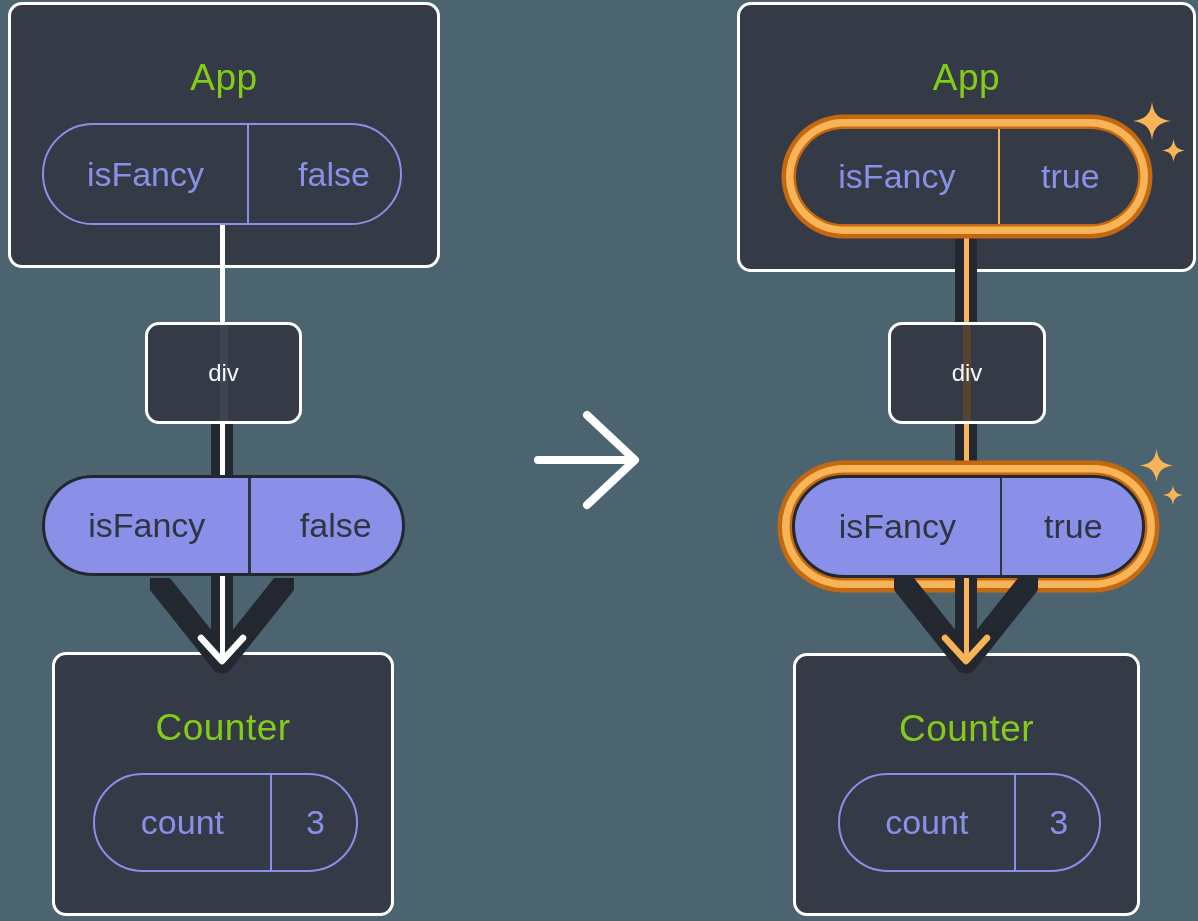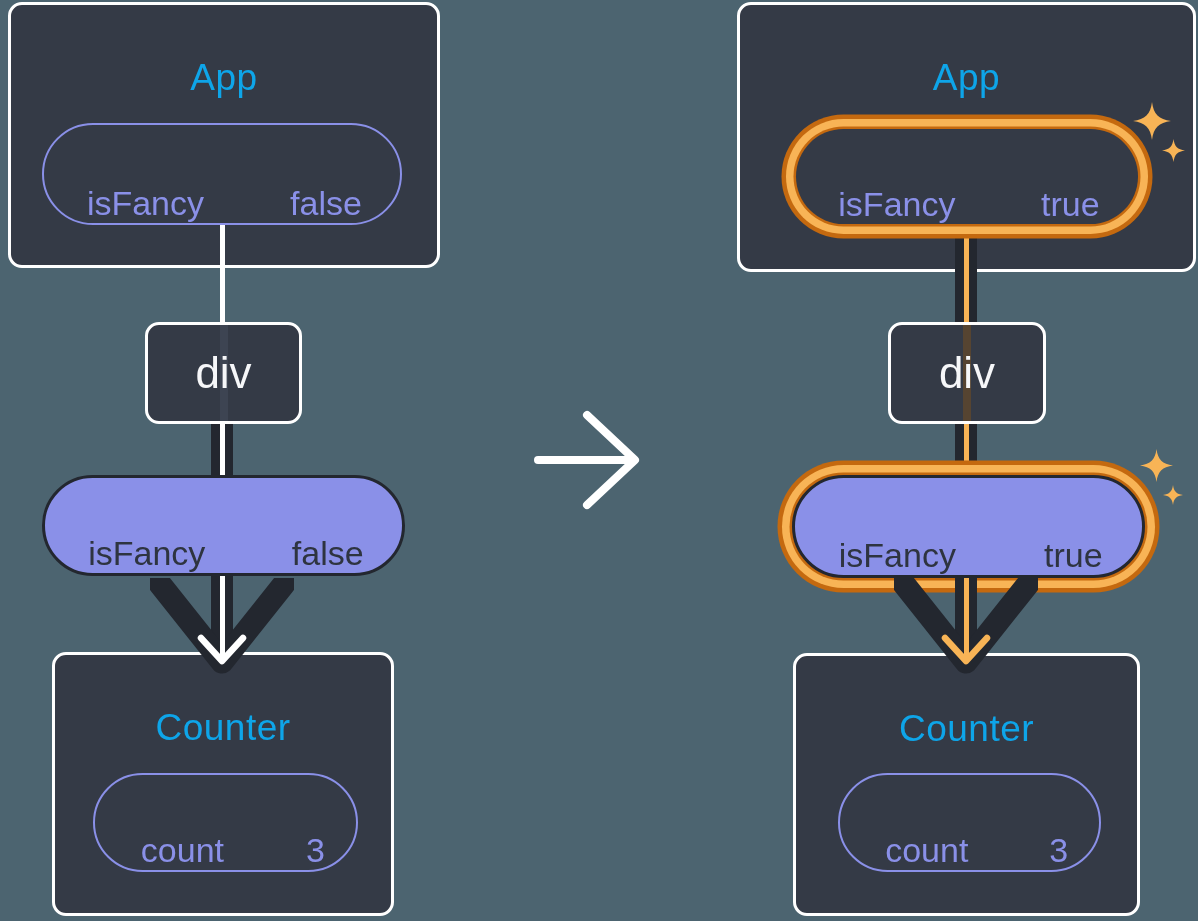--- a/index.html
+++ b/index.html
@@ -10,54 +10,54 @@
   }
   .abs{position:absolute;}
 
   
   .card{
     position:absolute;background:#343A46;border:3.5px solid #FFFFFF;
     border-radius:14px;box-sizing:border-box;
   }
   .card-title{
     position:absolute;left:0;right:0;text-align:center;
-    color:#0ea5e9;font-size:37px;font-weight:500;letter-spacing:.5px;
+    color:#84cc16;font-size:37px;font-weight:500;letter-spacing:.5px;
   }
   .div-label{
     position:absolute;left:0;right:0;top:0;bottom:0;
     display:flex;align-items:center;justify-content:center;
-    color:#F6F7F9;font-size:44px;font-weight:500;z-index:2;
+    color:#F6F7F9;font-size:24px;font-weight:500;z-index:2;
   }
   .thru-strip{position:absolute;top:0;bottom:0;width:8px;left:calc(50% - 4px);z-index:1;}
 
   
   .pill{
     position:absolute;display:flex;box-sizing:border-box;
-    border-radius:999px;overflow:hidden;align-items:flex-end;
+    border-radius:999px;overflow:hidden;
   }
   .pill .cell{
     display:flex;align-items:center;justify-content:center;
     font-size:34px;
   }
   .pill .sep{width:2.5px;flex:none;}
   .outline-pill{border:2.5px solid #8A90E8;}
   .outline-pill .cell{color:#8A90E8;}
   .outline-pill .sep{background:#8A90E8;}
   .solid-pill{background:#8A90E8;border:3px solid #23272F;}
   .solid-pill .cell{color:#2E3440;}
   .solid-pill .sep{background:#2E3440;}
   .hl{box-shadow:0 0 0 2.5px #C4690F, 0 0 0 10px #F8B456, 0 0 0 14.5px #C4690F;}
   .hl-dark{background:#343A46;}
   .hl-dark .cell{color:#8A90E8;}
   .hl-dark .sep{background:#F8B456;}
   .bold{font-weight:400;}
 
   
   .vline{position:absolute;}
-  .w57{flex:0 0 57%;} .w43{flex:0 0 43%;}
+  .w57{flex:0 0 57%;} .w43{flex:0 0 43%;padding-left:8px;}
   .w59{flex:0 0 59%;} .w41{flex:0 0 41%;}
   .w67{flex:0 0 67%;} .w33{flex:0 0 33%;}
 </style>
 </head>
 <body>
 
 <div class="stage">
 
   <div class="vline" style="left:219.5px;top:225px;width:5px;height:102px;background:#FFFFFF;z-index:1;"></div>
 

